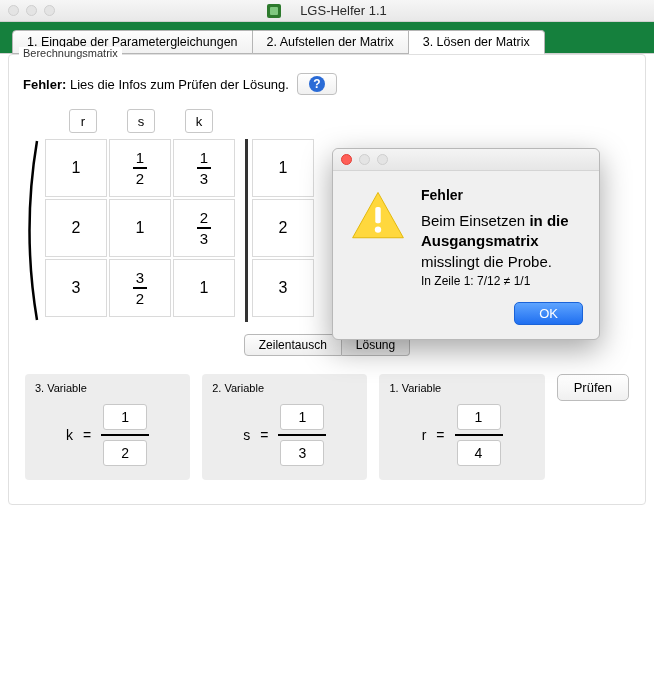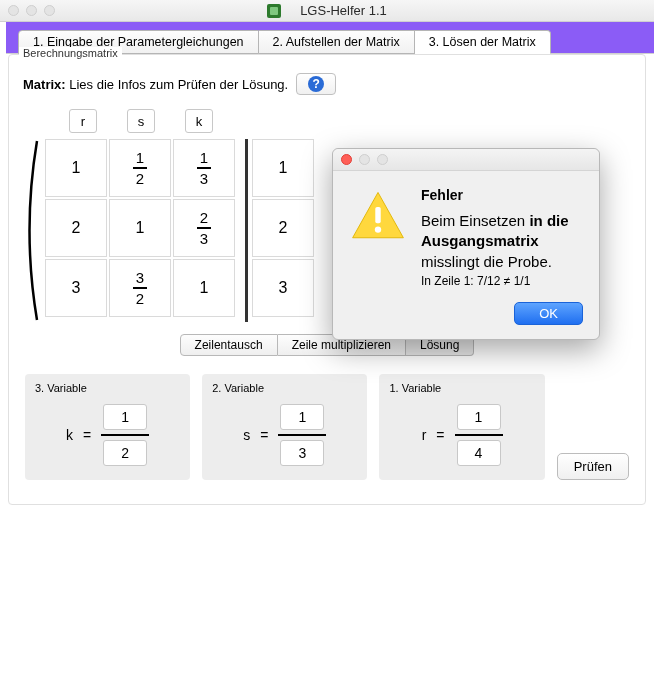--- a/index.html
+++ b/index.html
@@ -5,21 +5,21 @@
   * { box-sizing: border-box; margin: 0; padding: 0; }
   body { font-family: -apple-system, "Helvetica Neue", Arial, sans-serif; font-size: 13px; background: #fff; width: 654px; height: 687px; position: relative; overflow: hidden; }
   
   .titlebar { height: 22px; background: linear-gradient(#f6f6f6,#e8e8e8); border-bottom: 1px solid #d0d0d0; display: flex; align-items: center; padding: 0 8px; position: relative; }
   .traffic { display: flex; gap: 7px; }
   .tdot { width: 11px; height: 11px; border-radius: 50%; background: #e4e4e4; border: 0.5px solid #cfcfcf; }
   .titlebar .title { position: absolute; left: 0; right: 0; text-align: center; font-size: 13px; color: #2a2a2a; display: flex; justify-content: center; align-items: center; gap: 19px; }
   .appicon { width: 14px; height: 14px; background: #2d7a2d; border-radius: 2px; display: inline-block; position: relative; }
   .appicon::after { content:""; position:absolute; inset:3px; background:#7fc87f; border-radius:1px; }
   
-  .tabbar { display: flex; border-bottom: 1px solid #d0d0d0; background: #8b5cf6; padding: 8px 12px 0; gap: 0; margin-left: 6px; }
+  .tabbar { display: flex; border-bottom: 1px solid #d0d0d0; background: #15803d; padding: 8px 12px 0; gap: 0; }
   .tab { border: 1px solid #b5b5b5; padding: 4px 14px; font-size: 12.5px; background: linear-gradient(#fdfdfd,#f1f1f1); position: relative; margin-bottom: -1px; }
   .tab:first-child { border-radius: 4px 0 0 0; }
   .tab:last-child { border-radius: 0 4px 0 0; }
   .tab + .tab { border-left: none; }
   .tab.sel { background: #fff; border-bottom-color: #fff; }
   
   .frame { margin: 0 8px 8px; border: 1px solid #e0e0e0; border-radius: 4px; padding: 10px 10px 16px; background: #fff; position: relative; }
   .frame-label { position: absolute; top: -8px; left: 10px; background: #fff; padding: 0 4px; font-size: 11px; color: #333; }
   
   .notice { display: flex; align-items: center; gap: 8px; margin: 8px 4px 14px; font-size: 13px; }
@@ -46,21 +46,21 @@
   .optab:last-child { border-radius: 0 4px 4px 0; }
   .optab.sel { background: #e8e8e8; }
   
   .solution-row { display: flex; gap: 12px; padding: 8px 6px; }
   .varbox { flex: 1; background: #ededed; border-radius: 4px; padding: 8px 10px 14px; }
   .varlabel { font-size: 11px; margin-bottom: 10px; }
   .vareq { display: flex; align-items: center; justify-content: center; gap: 10px; font-size: 14px; }
   .vfrac { display: flex; flex-direction: column; align-items: center; gap: 4px; }
   .vinput { width: 44px; height: 26px; border: 1px solid #c8c8c8; border-radius: 3px; background: #fff; text-align: center; font-size: 14px; display: flex; align-items: center; justify-content: center; }
   .vline { width: 48px; height: 2px; background: #000; }
-  .checkcol { display: flex; align-items: flex-end; }
+  .checkcol { display: flex; align-items: flex-start; }
   .checkbtn { padding: 5px 16px; border: 1px solid #bcbcbc; border-radius: 5px; background: linear-gradient(#fff,#f0f0f0); font-size: 13px; }
   
   
   .dialog-backdrop { position: absolute; left: 332px; top: 148px; width: 268px; background: #f0f0f0; border: 1px solid #b8b8b8; border-radius: 6px; box-shadow: 0 10px 30px rgba(0,0,0,.35); }
   .dlg-titlebar { height: 22px; display: flex; align-items: center; padding: 0 8px; background: linear-gradient(#f4f4f4,#e6e6e6); border-bottom: 1px solid #d4d4d4; border-radius: 6px 6px 0 0; gap: 7px; }
   .dlg-dot { width: 11px; height: 11px; border-radius: 50%; }
   .dlg-dot.red { background: #ff5f57; border: 0.5px solid #e24038; }
   .dlg-dot.gray { background: #e4e4e4; border: 0.5px solid #cfcfcf; }
   .dlg-body { display: flex; padding: 16px 16px 14px; gap: 14px; }
   .warnicon svg { width: 58px; height: 58px; }
@@ -89,21 +89,21 @@
 <div class="tabbar">
   <div class="tab"><span>1. Eingabe der Parametergleichungen</span></div>
   <div class="tab"><span>2. Aufstellen der Matrix</span></div>
   <div class="tab sel"><span>3. Lösen der Matrix</span></div>
 </div>
 
 <div class="frame">
   <div class="frame-label">Berechnungsmatrix</div>
 
   <div class="notice">
-    <span><b>Matrix:</b> <span>Lies die Infos zum Prüfen der Lösung.</span></span>
+    <span><b>Fehler:</b> <span>Lies die Infos zum Prüfen der Lösung.</span></span>
     <div class="helpbtn">
       <div class="helpq">?</div>
     </div>
   </div>
 
   <div class="headers">
     <div class="hdrbox">r</div>
     <div class="hdrbox">s</div>
     <div class="hdrbox">k</div>
   </div>
@@ -151,21 +151,20 @@
     </div>
     <div class="gridb">
       <div class="cell">1</div>
       <div class="cell">2</div>
       <div class="cell">3</div>
     </div>
   </div>
 
   <div class="opstabs">
     <div class="optab">Zeilentausch</div>
-    <div class="optab">Zeile multiplizieren</div>
     <div class="optab sel">Lösung</div>
   </div>
 
   <div class="solution-row">
     <div class="varbox">
       <div class="varlabel">3. Variable</div>
       <div class="vareq">
         <span>k</span>
         <span>=</span>
         <div class="vfrac">

